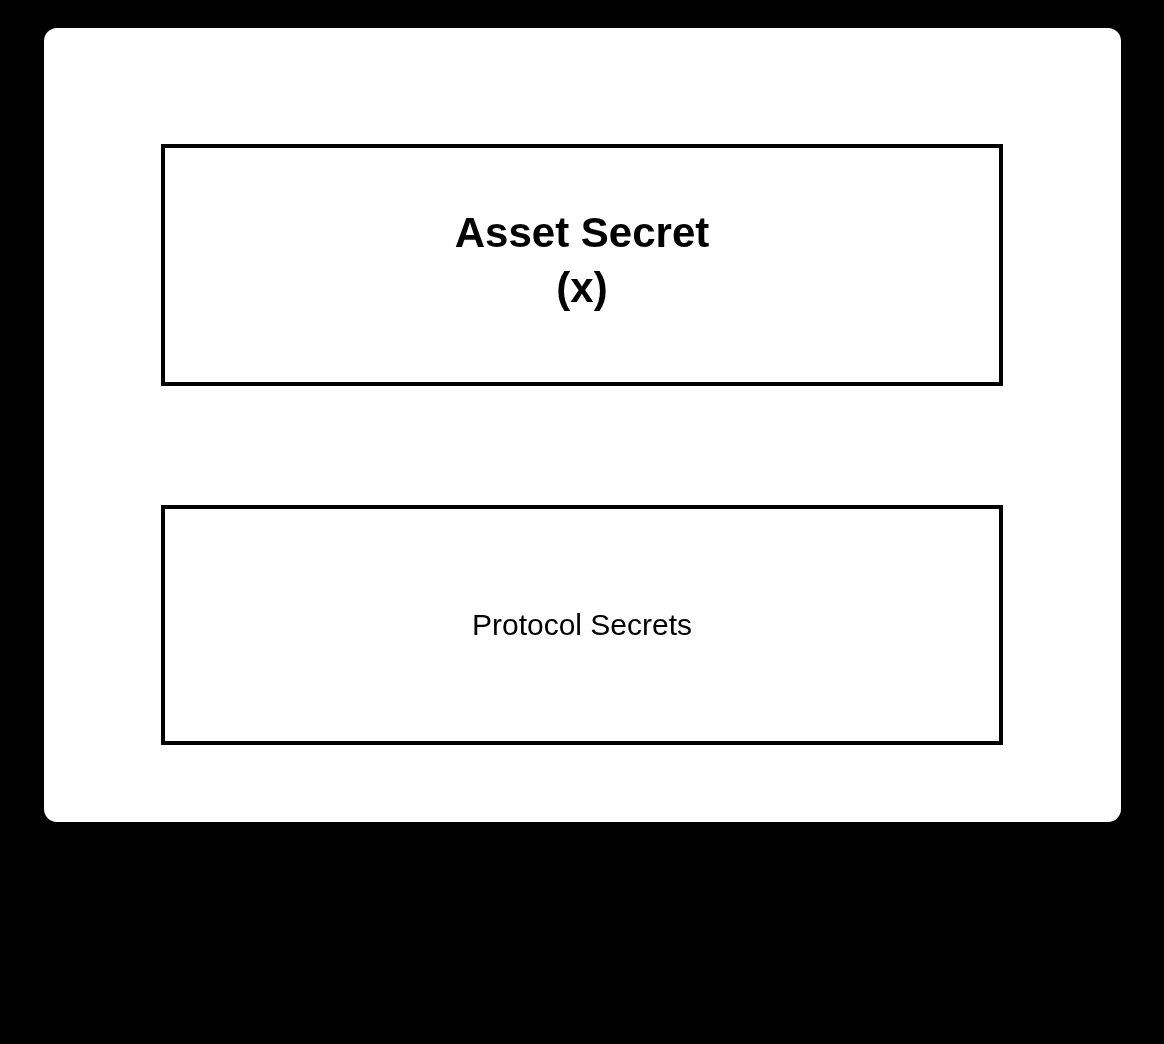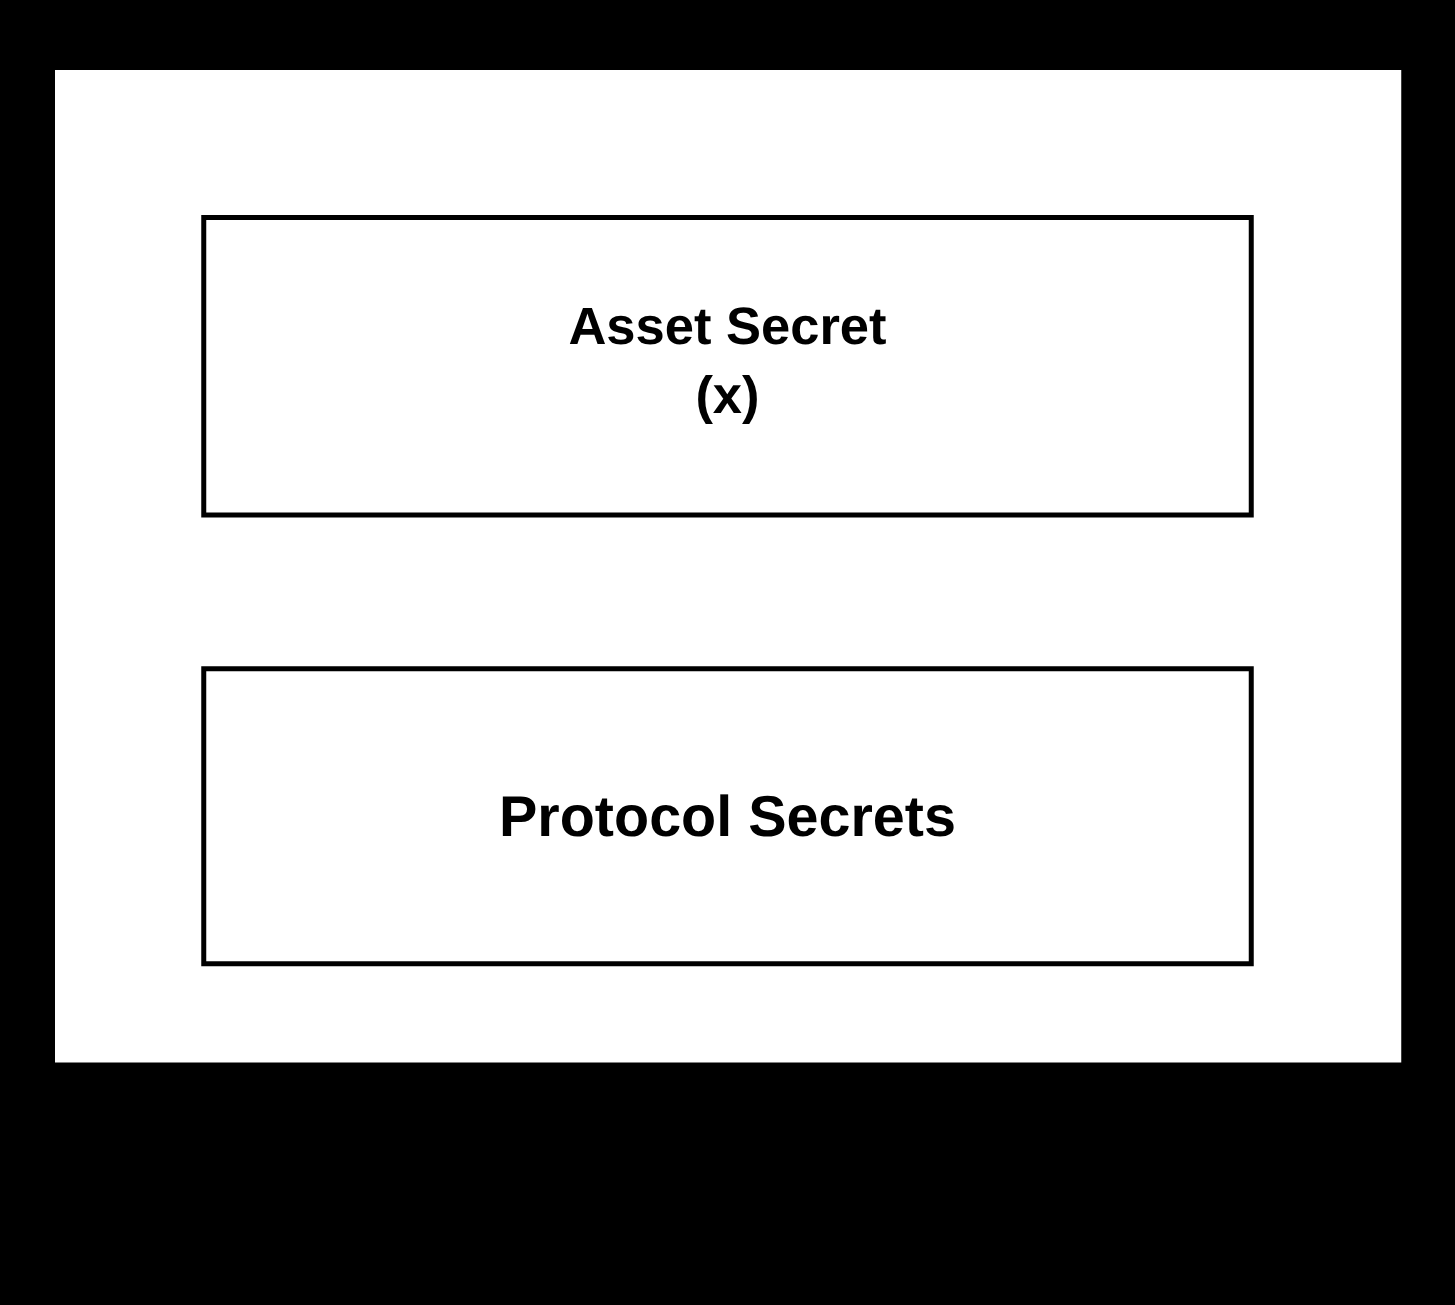--- a/index.html
+++ b/index.html
@@ -19,24 +19,25 @@
     position: relative;
     width: 1164px;
     height: 1044px;
     background: #000000;
   }
 
   
   .canvas {
     position: absolute;
     left: 44px;
-    top: 56px;
+    top: 28px;
     width: 1077px;
     height: 794px;
     background: #ffffff;
+    border-radius: 13px;
   }
 
   
   .node {
     position: absolute;
     box-sizing: border-box;
     background: #ffffff;
     border: 4px solid #000000;
     display: flex;
     flex-direction: column;
@@ -68,22 +69,22 @@
     letter-spacing: 0px;
     white-space: pre;
   }
 
   .label-bold {
     font-weight: 700;
     font-size: 42px;
   }
 
   .label-regular {
-    font-weight: 700;
-    font-size: 46px;
+    font-weight: 400;
+    font-size: 30px;
   }
 
   
   .asset-stack {
     display: flex;
     flex-direction: column;
     align-items: center;
     justify-content: center;
     transform: translateY(-5px);
   }

